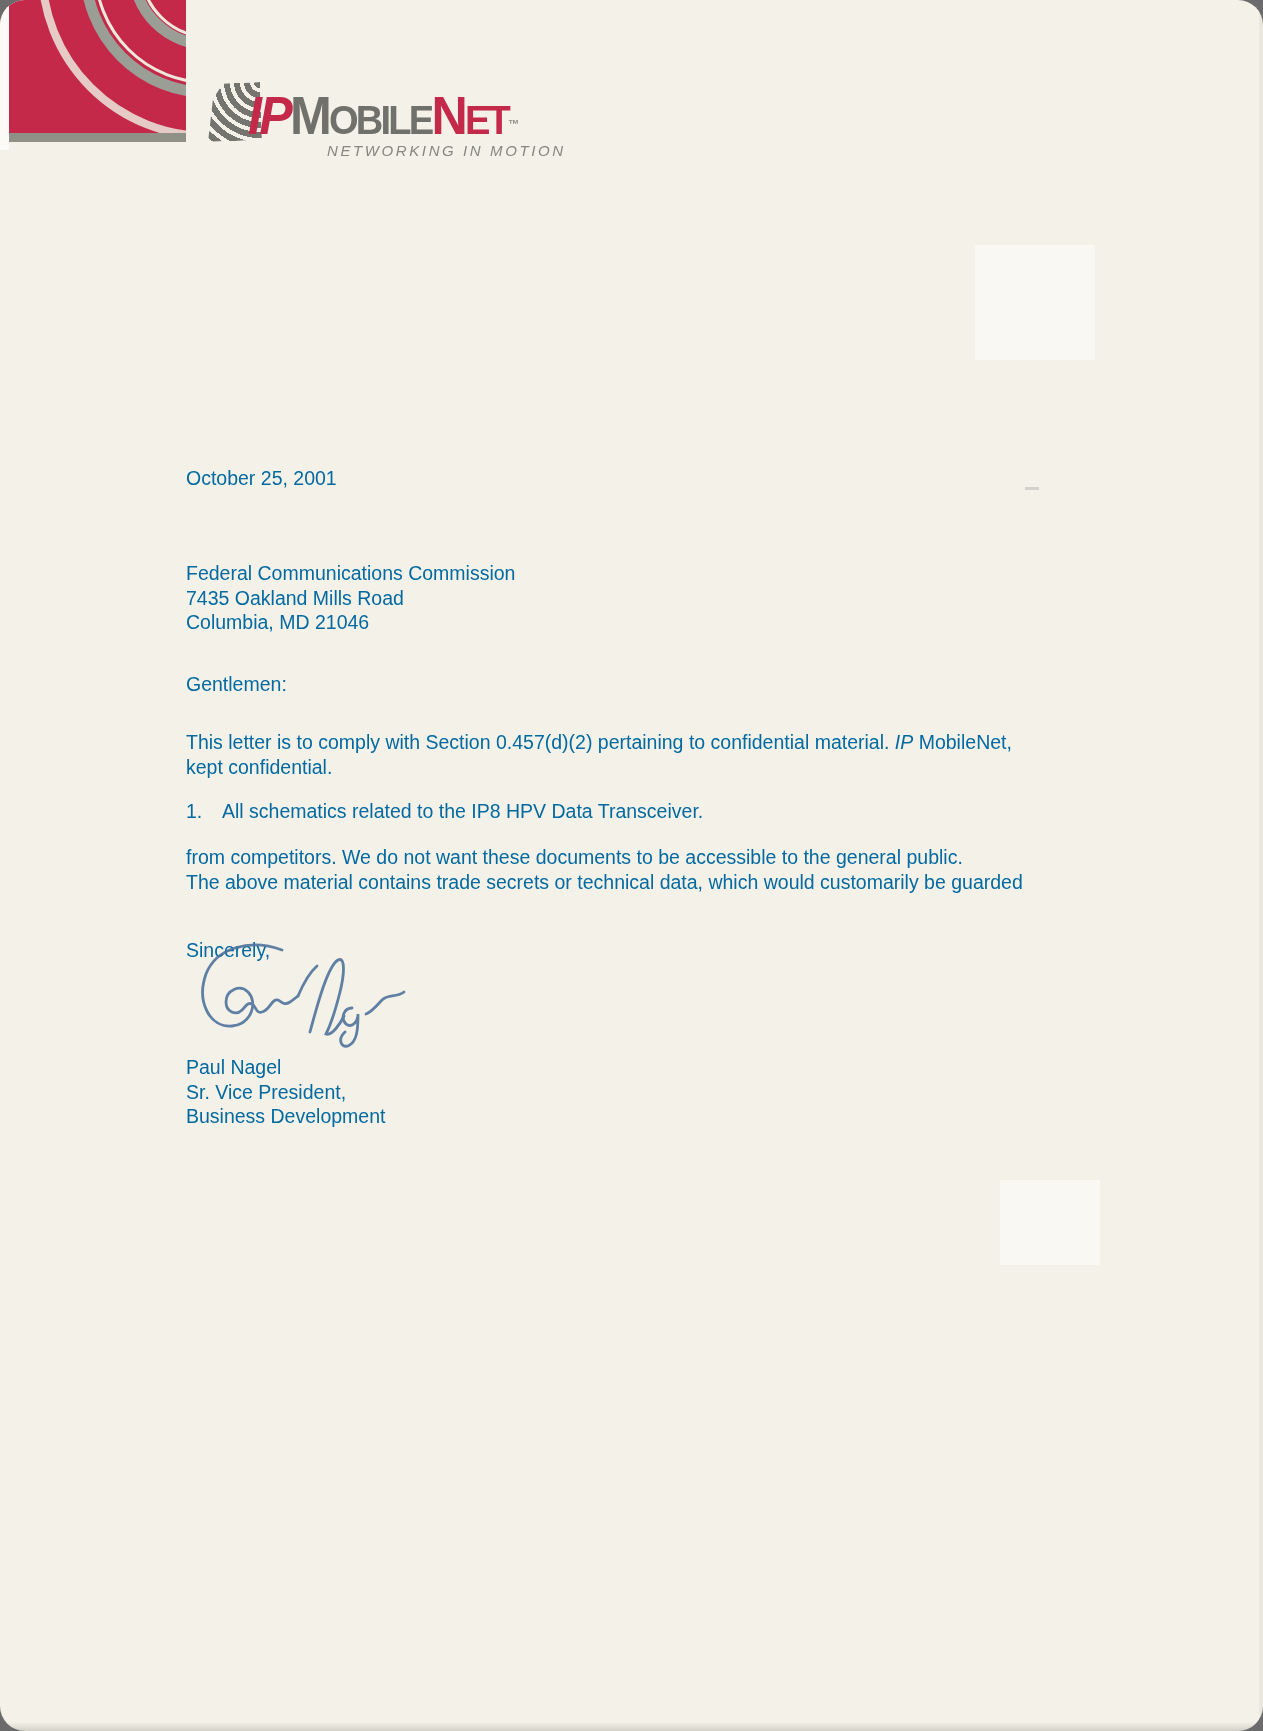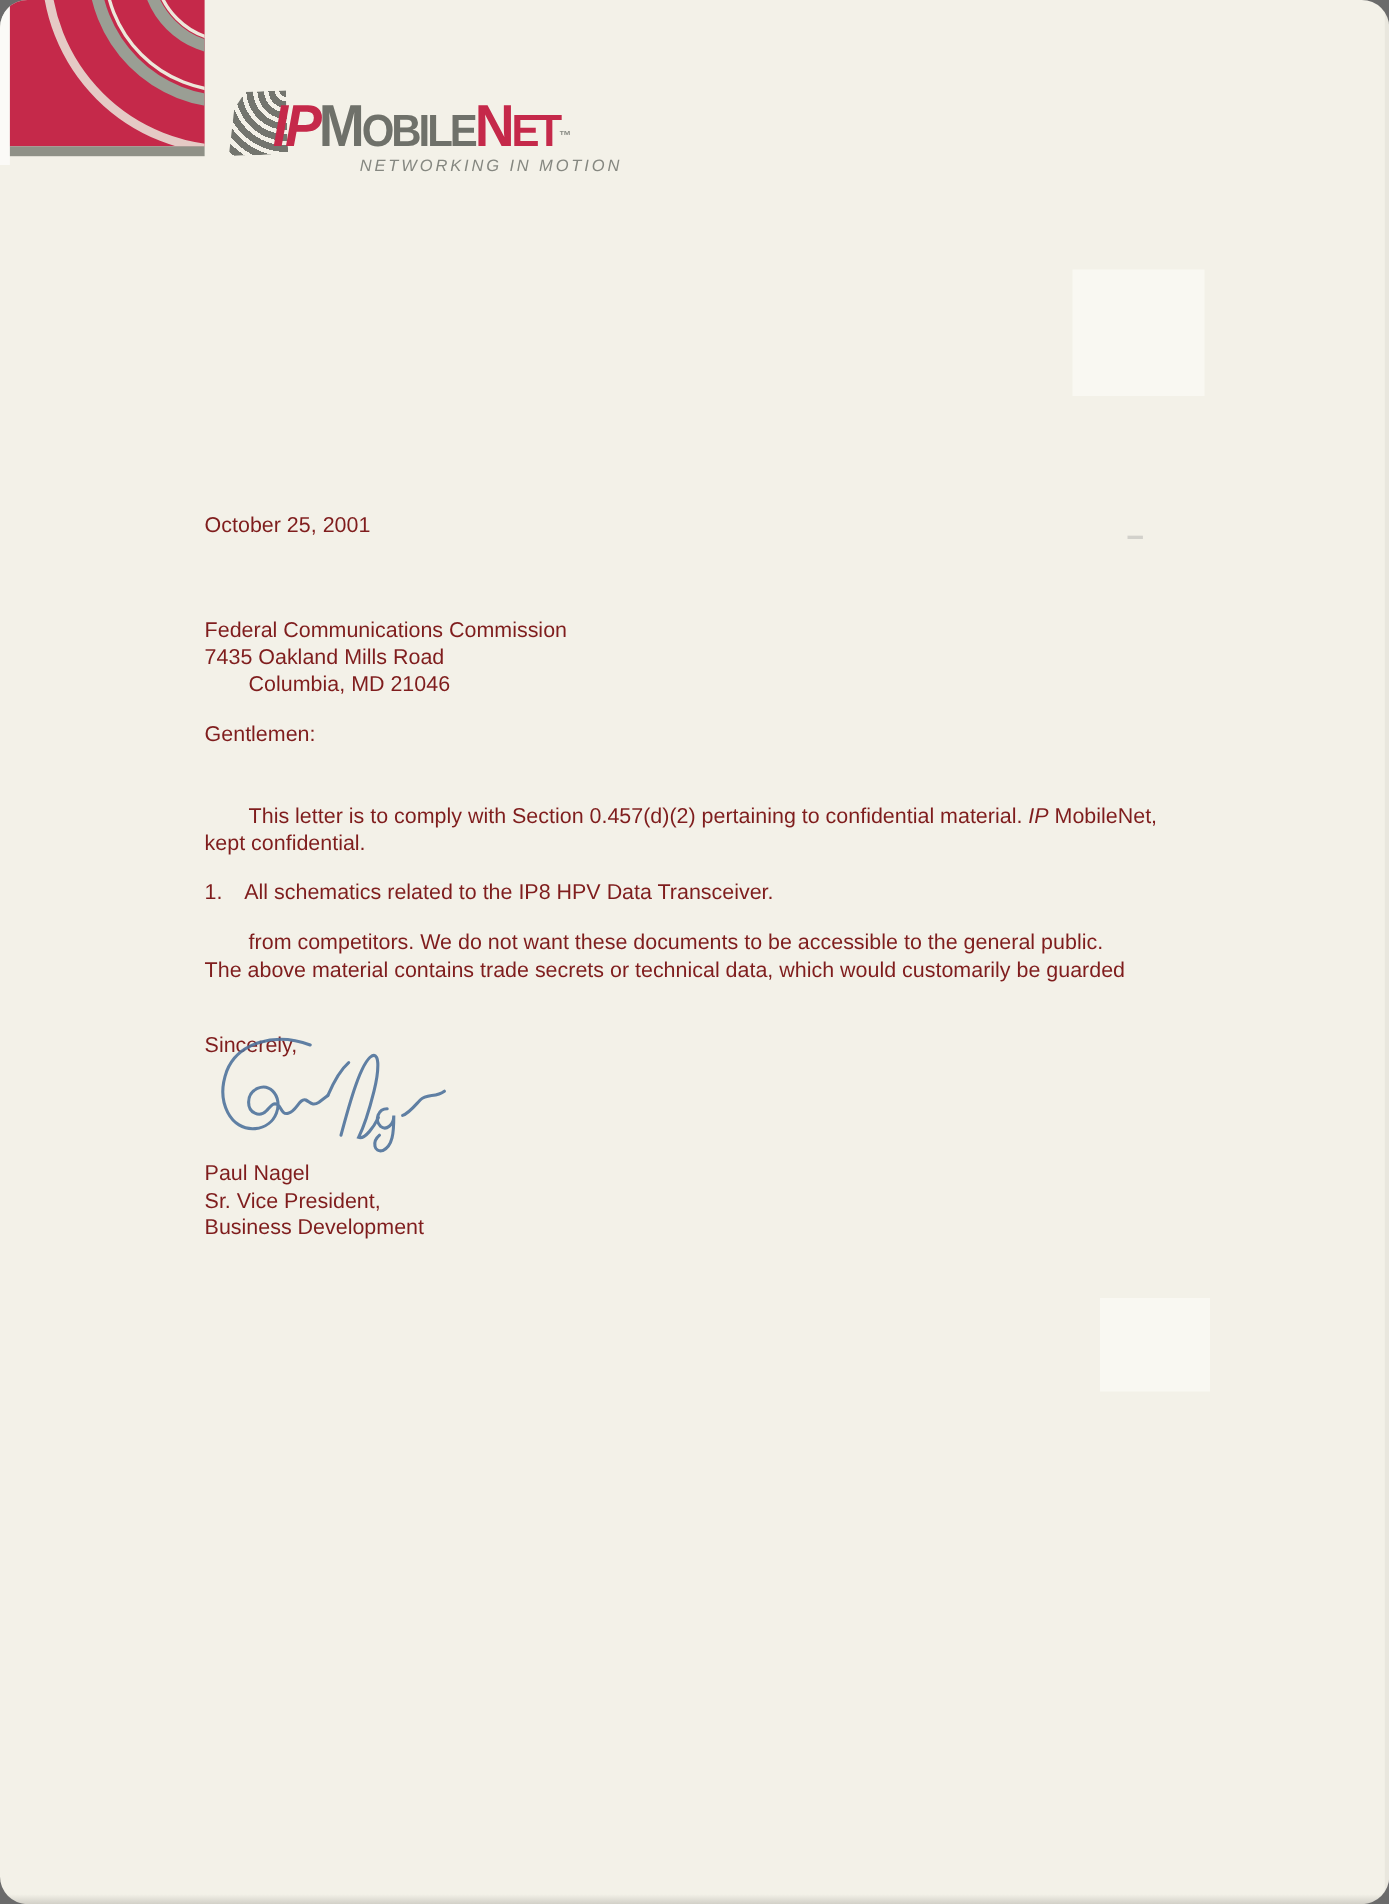--- a/index.html
+++ b/index.html
@@ -50,23 +50,23 @@
   }
 
   
   .lh-address{
     position:absolute;left:233px;top:186px;
     font-size:12px;line-height:19.3px;color:#93988f;
     letter-spacing:.2px;
   }
 
   
-  .body-text{font-size:19.5px;line-height:24.5px;color:#7f1d1d;}
+  .body-text{font-size:19.5px;line-height:24.5px;color:#0369a1;}
   .abs{position:absolute;}
-  .pre{white-space:pre-wrap;margin-left:40px;}
+  .pre{white-space:pre-wrap;}
   .nowrap{white-space:nowrap;}
   .em-ip{font-style:italic;}
   .list-row{display:flex;}
   .list-num{min-width:36px;}
 
   
   .sig-svg{position:absolute;left:190px;top:940px;}
 
   
   .art{position:absolute;background:rgba(253,253,250,.55);}
@@ -100,21 +100,21 @@
 
 
   <div class="abs body-text" style="left:186px;top:466px;">October 25, 2001</div>
 
   <div class="abs body-text" style="left:186px;top:561px;">
     <div class="nowrap">Federal Communications Commission</div>
     <div class="nowrap">7435 Oakland Mills Road</div>
     <div class="nowrap pre">Columbia, MD  21046</div>
   </div>
 
-  <div class="abs body-text" style="left:186px;top:656px;">Gentlemen:</div>
+  <div class="abs body-text" style="left:186px;top:672px;">Gentlemen:</div>
 
   <div class="abs body-text" style="left:186px;top:730px;">
     <div class="nowrap pre"><span>This letter is to comply with Section 0.457(d)(2) pertaining to confidential material.   </span><span class="em-ip">IP</span><span> MobileNet,</span></div>
     <div class="nowrap">kept confidential.</div>
   </div>
 
   <div class="abs body-text list-row" style="left:186px;top:799px;">
     <span class="list-num">1.</span>
     <span class="nowrap">All schematics related to the IP8 HPV Data Transceiver.</span>
   </div>

